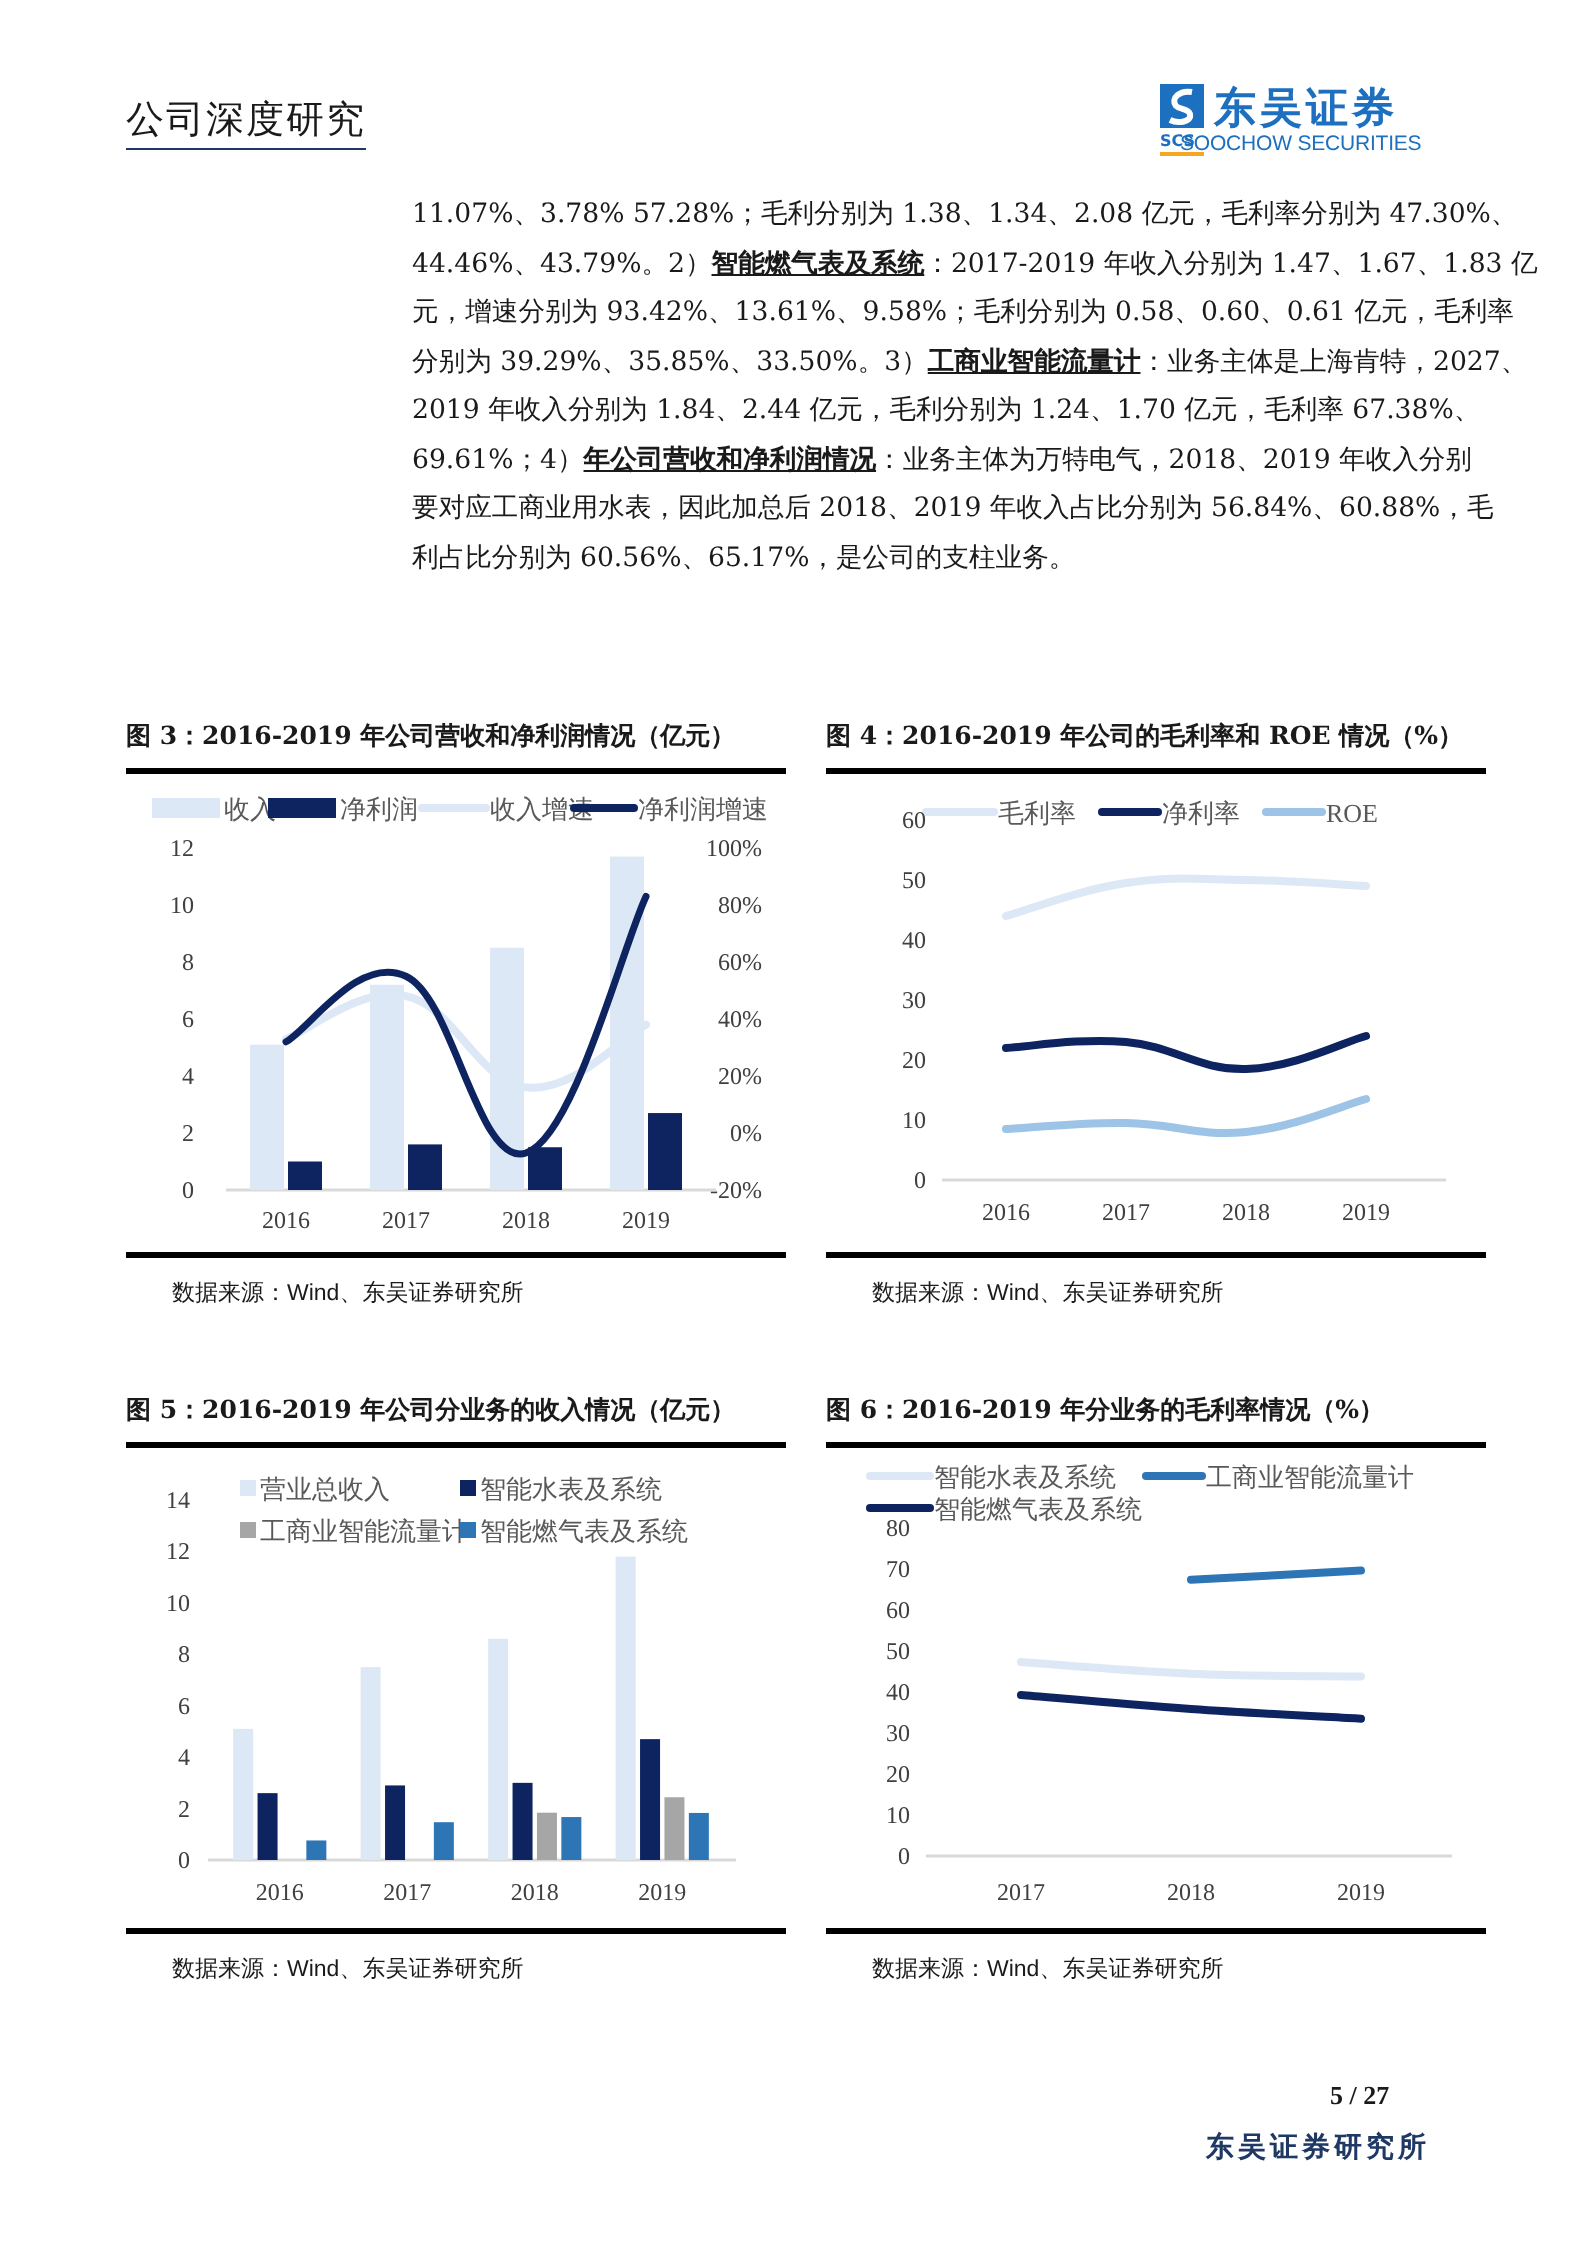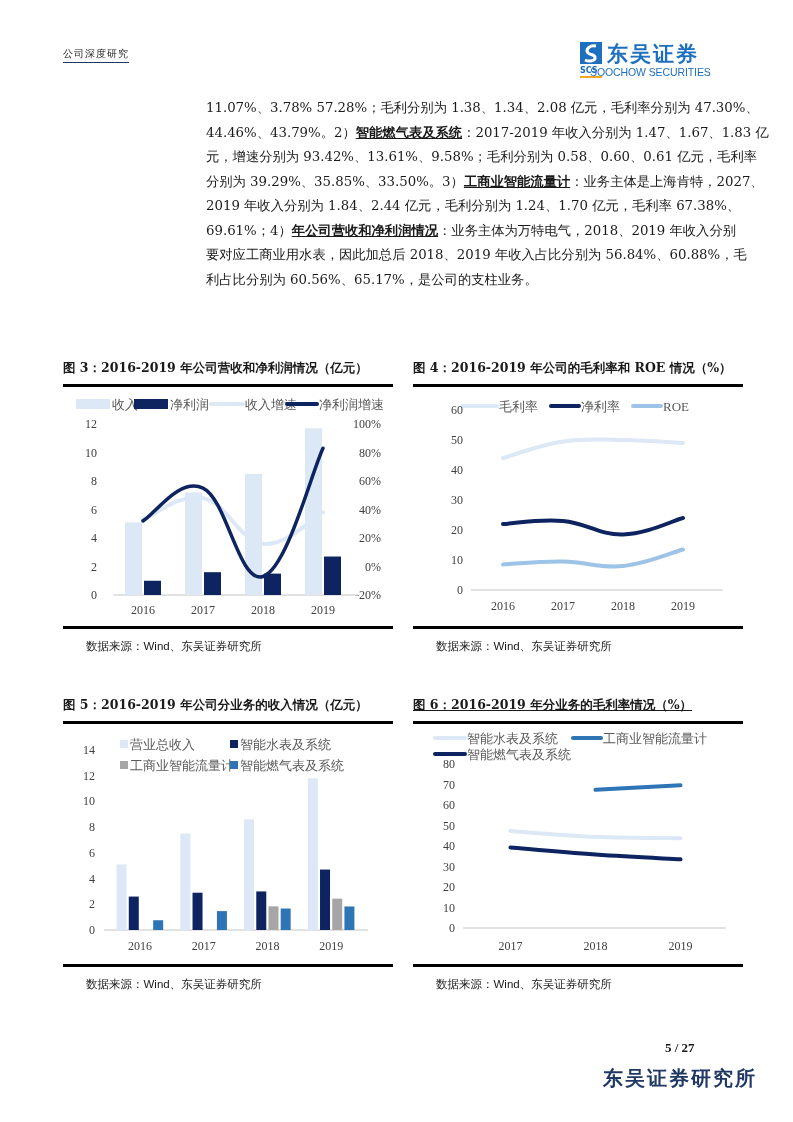--- a/index.html
+++ b/index.html
@@ -1,19 +1,19 @@
 <!DOCTYPE html>
 <html><head>
 <meta charset="utf-8">
 <style>
   html, body { margin: 0; padding: 0; background: #ffffff; }
   body { width: 793px; height: 1122px; position: relative; overflow: hidden;
          font-family: "DejaVu Serif", "Liberation Serif", serif; color: #1a1a1a; }
   .abs { position: absolute; }
-  .hdr-title { left: 63px; top: 47px; font-size: 10px; color: #1a1a1a;
+  .hdr-title { left: 63px; top: 47px; font-size: 19px; color: #1a1a1a;
                border-bottom: 1.5px solid #1f3864; padding-bottom: 1px; letter-spacing: 1px;
                font-family: "DejaVu Serif", serif; }
   .logo { left: 580px; top: 38px; width: 160px; height: 44px; }
   .logo-mark { position: absolute; left: 0; top: 4px; width: 22px; height: 22px; }
   .logo-cn { position: absolute; left: 27px; top: 2px; font-family: "DejaVu Sans", sans-serif;
              font-weight: bold; font-size: 21px; color: #1d6fbf; letter-spacing: 2px; }
   .logo-scs { position: absolute; left: 0px; top: 28px; font-family: "DejaVu Sans", sans-serif;
               font-weight: bold; font-size: 8px; color: #1d6fbf; }
   .logo-scs-bar { position: absolute; left: 0px; top: 38px; width: 22px; height: 2px; background: #f5a623; }
   .logo-en { position: absolute; left: 10px; top: 28px; font-family: "Liberation Sans", sans-serif;
@@ -25,21 +25,21 @@
   .body-text b.u { font-weight: bold; text-decoration: underline; }
 
   .fig-title { font-size: 12.5px; font-weight: bold; font-family: "DejaVu Serif", serif; white-space: nowrap; }
   .fig-rule { height: 3px; background: #000; }
   .fig-src { font-size: 11.5px; font-family: Liberation Sans, sans-serif; white-space: nowrap; margin-left: 23px; }
 
   .chart-svg text { font-family: "Liberation Serif", "DejaVu Serif", serif; }
   .legend-text { font-family: "DejaVu Sans", sans-serif; }
 
   .footer-page { left: 665px; top: 1040px; font-size: 13px; font-weight: bold; font-family: "Liberation Serif", serif; }
-  .footer-org { left: 603px; top: 1065px; font-size: 20px; font-weight: bold; color: #1f3864; letter-spacing: 2px;
+  .footer-org { left: 603px; top: 1065px; font-size: 14px; font-weight: bold; color: #1f3864; letter-spacing: 2px;
                 font-family: "DejaVu Serif", serif; }
 </style>
 </head>
 <body>
 
 <div class="abs hdr-title">公司深度研究</div>
 <div class="abs logo">
   <svg class="logo-mark" viewBox="0 0 22 22">
     <rect x="0" y="0" width="22" height="22" fill="#1d6fbf"></rect>
     <path d="M16 4 C10 3, 5 7, 8 11 C10 13, 14 12, 15 15 C16 19, 9 20, 5 18" stroke="#fff" stroke-width="3" fill="none"></path>
@@ -180,21 +180,21 @@
     <text x="76.875" y="222" font-size="12" fill="#404040" text-anchor="middle">2016</text>
     <text x="140.625" y="222" font-size="12" fill="#404040" text-anchor="middle">2017</text>
     <text x="204.375" y="222" font-size="12" fill="#404040" text-anchor="middle">2018</text>
     <text x="268.125" y="222" font-size="12" fill="#404040" text-anchor="middle">2019</text>
   </svg>
 <div class="abs" style="left:63px; top:964px; width:330px;">
   <div class="fig-rule"></div>
   <div class="fig-src" style="margin-top:10px;">数据来源：Wind、东吴证券研究所</div>
 </div>
 
-<div class="abs" style="left:413px; top:697px; width:330px;text-decoration:underline;">
+<div class="abs" style="left:413px; top:697px; width:330px;">
   <div class="fig-title">图 6：2016-2019 年分业务的毛利率情况（%）</div>
   <div class="fig-rule" style="margin-top:7px;"></div>
 </div>
 <svg class="abs chart-svg" id="chart-fig6" style="left:413px; top:728px;" width="340" height="230">
     <line x1="22" y1="10" x2="52" y2="10" stroke="#dce8f5" stroke-width="4" stroke-linecap="round"></line>
     <text x="54" y="15" font-size="13" fill="#595959" class="legend-text">智能水表及系统</text>
     <line x1="160" y1="10" x2="188" y2="10" stroke="#2e75b6" stroke-width="4" stroke-linecap="round"></line>
     <text x="190" y="15" font-size="13" fill="#595959" class="legend-text">工商业智能流量计</text>
     <line x1="22" y1="26" x2="52" y2="26" stroke="#0d2461" stroke-width="4" stroke-linecap="round"></line>
     <text x="54" y="31" font-size="13" fill="#595959" class="legend-text">智能燃气表及系统</text>

